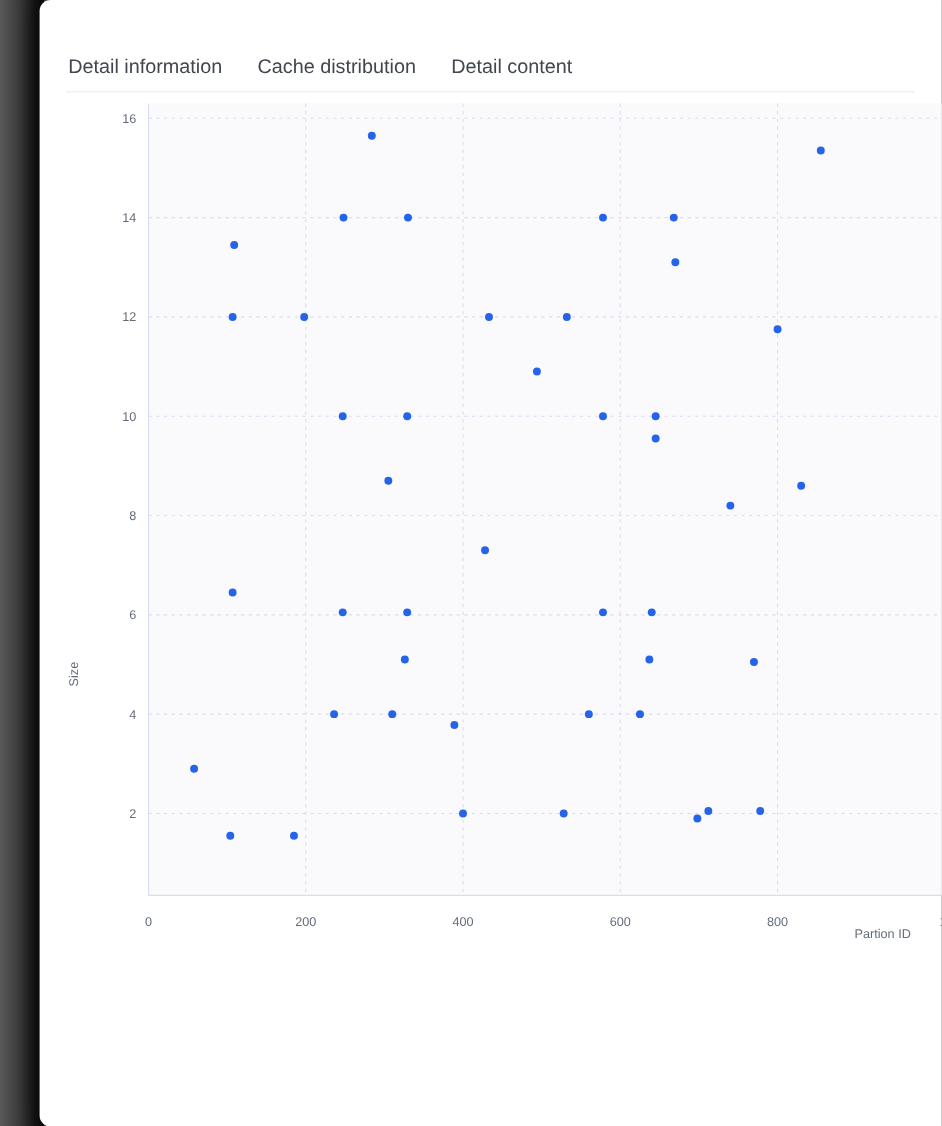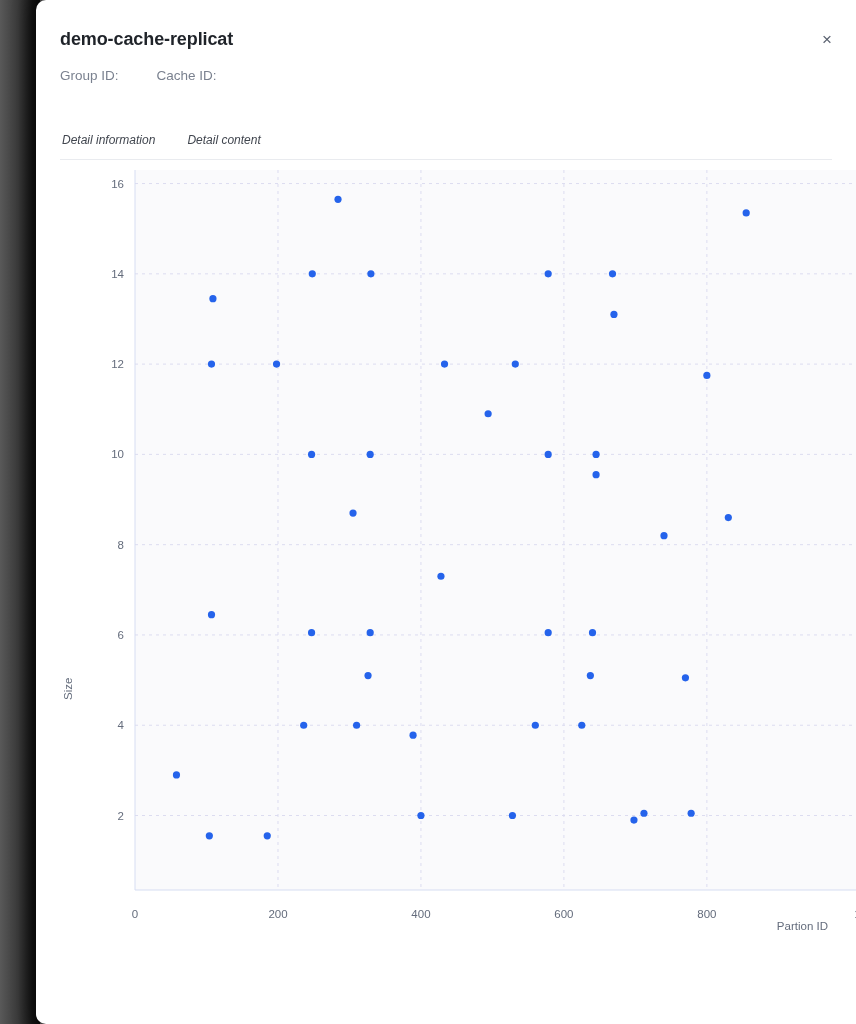--- a/index.html
+++ b/index.html
@@ -56,23 +56,22 @@
   
   .tabs {
     position: relative;
     margin: 44px 24px 0 24px;
     display: flex; gap: 28px;
     border-bottom: 1px solid #e9ebef;
   }
   .tab {
     position: relative;
     padding: 6px 2px 12px 2px;
-    font-size: 12px; color: #41464f; cursor: pointer;
+    font-size: 18px; color: #41464f; cursor: pointer;
     white-space: nowrap;
-    font-style: italic;
   }
   .tab.active { color: #1f6fe5; font-weight: normal; }
   .tab.active::after {
     content: ""; position: absolute; left: 0; right: 0; bottom: -1px;
     height: 2px; background: #1f6fe5; border-radius: 2px;
   }
 
   
   .chart-wrap { position: relative; margin: 0 24px; height: 860px; }
   #plot { position: absolute; left: 0; top: 0; }
@@ -91,38 +90,24 @@
 </style>
 </head>
 <body>
 
 <div id="backdrop">
   <div class="fade"></div>
 </div>
 
 <div id="panel">
 
-  <div class="panel-head">
-    <div class="panel-title">demo-cache-replicat</div>
-    <button class="close-btn">×</button>
-
-    <div class="meta-row">
-      <div class="meta-item">
-        <span>Group ID:</span>
-        <span class="meta-value"></span>
-      </div>
-      <div class="meta-item">
-        <span>Cache ID:</span>
-        <span class="meta-value"></span>
-      </div>
-    </div>
-  </div>
 
   <div class="tabs">
     <div class="tab">Detail information</div>
+    <div class="tab">Cache distribution</div>
     <div class="tab">Detail content</div>
   </div>
 
   <div class="chart-wrap">
     <svg id="plot" width="808" height="790">
         <rect x="75" y="10" width="732" height="720" fill="#fafafc"></rect>
         <line x1="75" y1="655.5172413793103" x2="807" y2="655.5172413793103" stroke="#dcdcf0" stroke-width="1" stroke-dasharray="3 4"></line>
         <text x="64" y="659.5172413793103" text-anchor="end" class="tick-label">2</text>
         <line x1="75" y1="565.2351097178683" x2="807" y2="565.2351097178683" stroke="#dcdcf0" stroke-width="1" stroke-dasharray="3 4"></line>
         <text x="64" y="569.2351097178683" text-anchor="end" class="tick-label">4</text>

